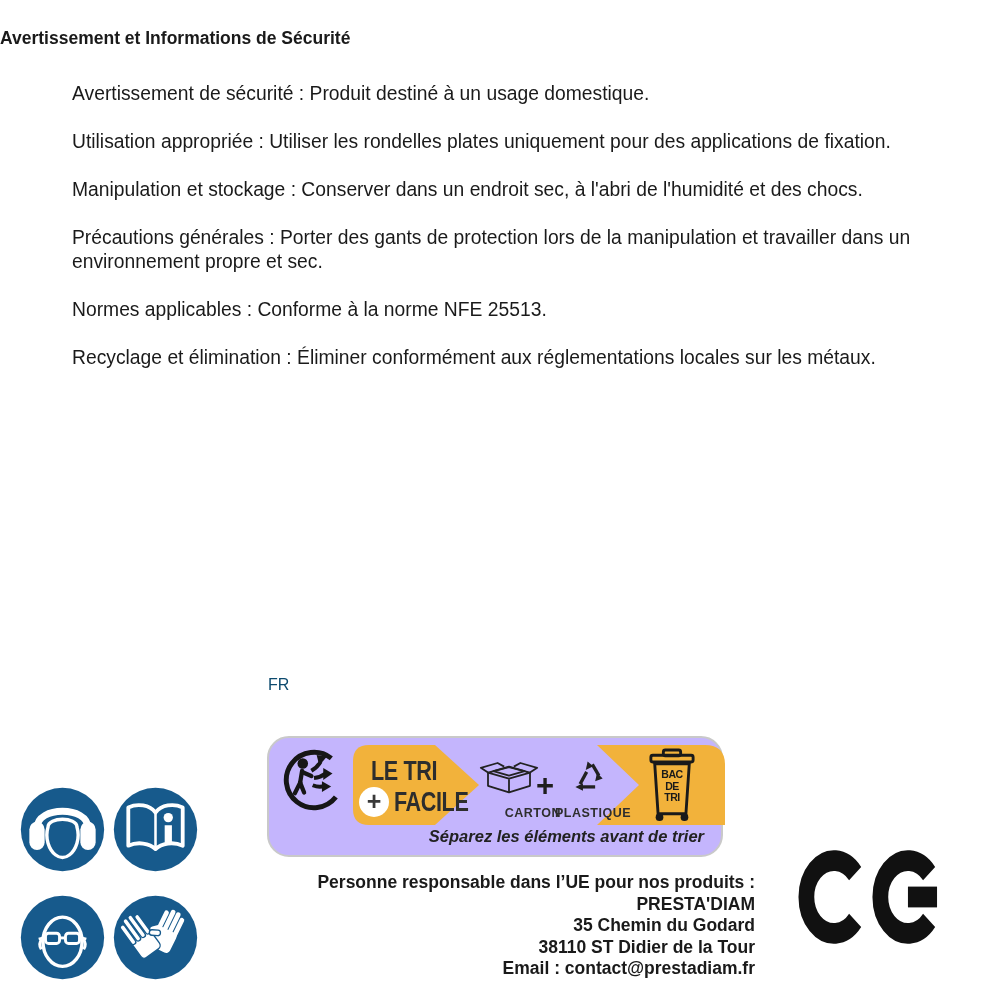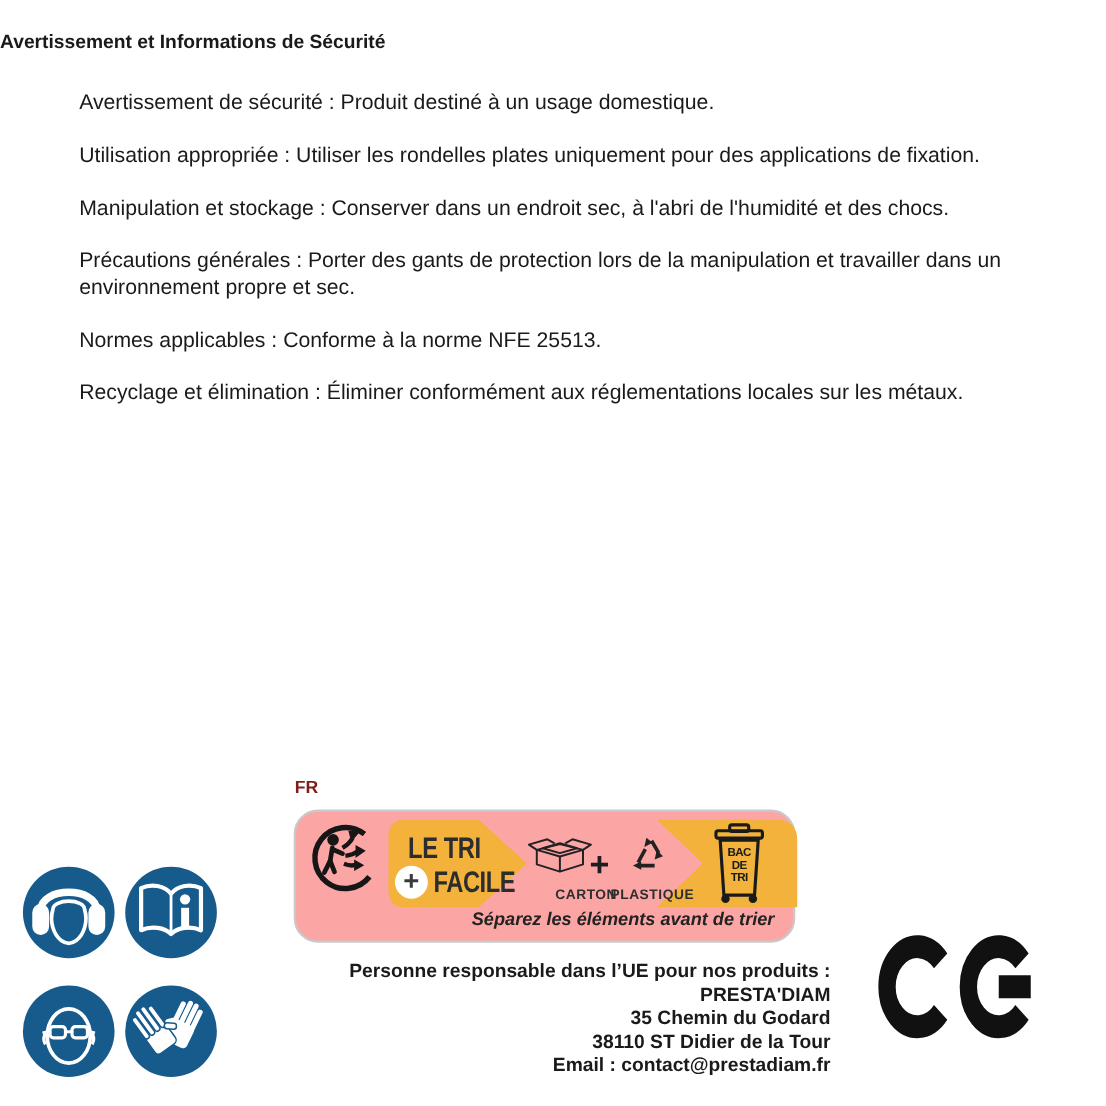--- a/index.html
+++ b/index.html
@@ -11,22 +11,22 @@
   .doc-title{left:0;top:28px;width:1005px;text-align:left;font-weight:bold;font-size:17.5px;}
   
   .body-text{left:72px;top:82px;width:878px;font-size:19.3px;line-height:24px;}
   .body-text p{margin:0 0 24px 0;}
   
   .icon-grid{left:20px;top:787px;width:178px;display:grid;
              grid-template-columns:85px 85px;grid-gap:23px 8px;}
   .icon-grid svg{display:block;}
   .bg{fill:var(--blue);}
   
-  .fr-tag{left:268px;top:708px;font-weight:bold;font-size:16px;color:#7f1d1d;}
-  .tri-box{left:267px;top:736px;width:456px;height:121px;background:#fca5a5;
+  .fr-tag{left:268px;top:676px;font-weight:normal;font-size:16px;color:#0c4a6e;}
+  .tri-box{left:267px;top:736px;width:456px;height:121px;background:#c4b5fd;
            border:2px solid #c9c9c9;border-radius:22px;box-sizing:border-box;}
   .triman{position:absolute;left:11px;top:9px;}
   .band{position:absolute;left:84px;top:7px;width:372px;height:80px;}
   .band svg.bandbg{position:absolute;left:0;top:0;}
   .yl{fill:var(--yellow);}
   .tri-txt{position:absolute;font-weight:bold;color:#2d2d2d;font-size:27px;line-height:27px;
            transform:scaleX(.8);transform-origin:left center;white-space:nowrap;letter-spacing:-.5px;}
   .letri{left:18px;top:13px;}
   .facile{left:41px;top:44px;}
   .plus-circle{position:absolute;left:6px;top:42px;width:30px;height:30px;border-radius:50%;

